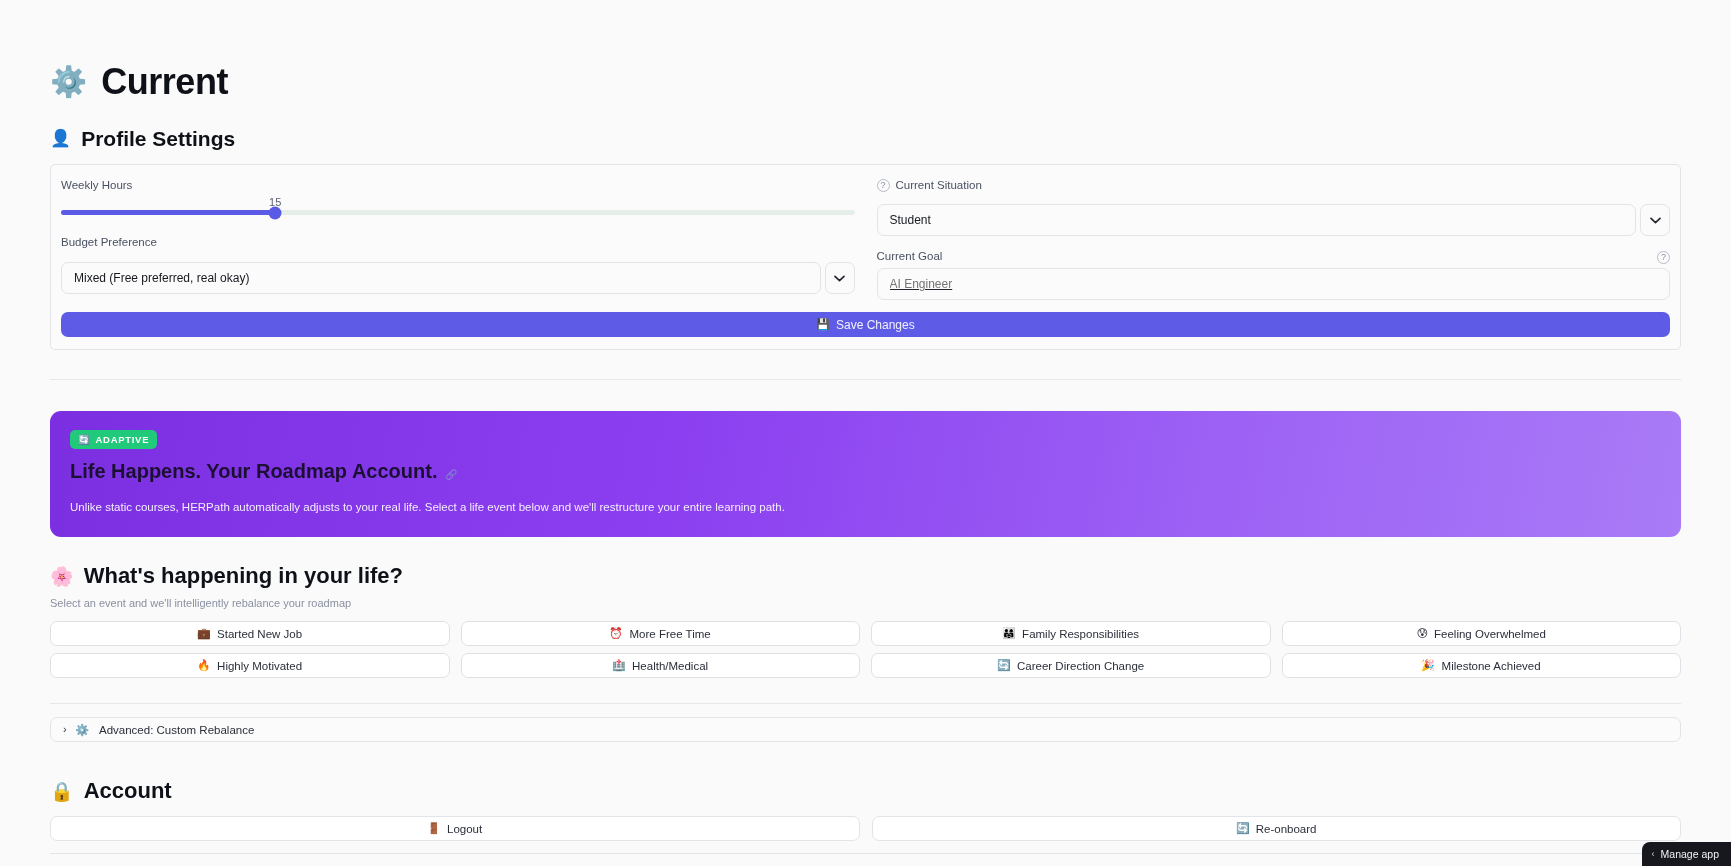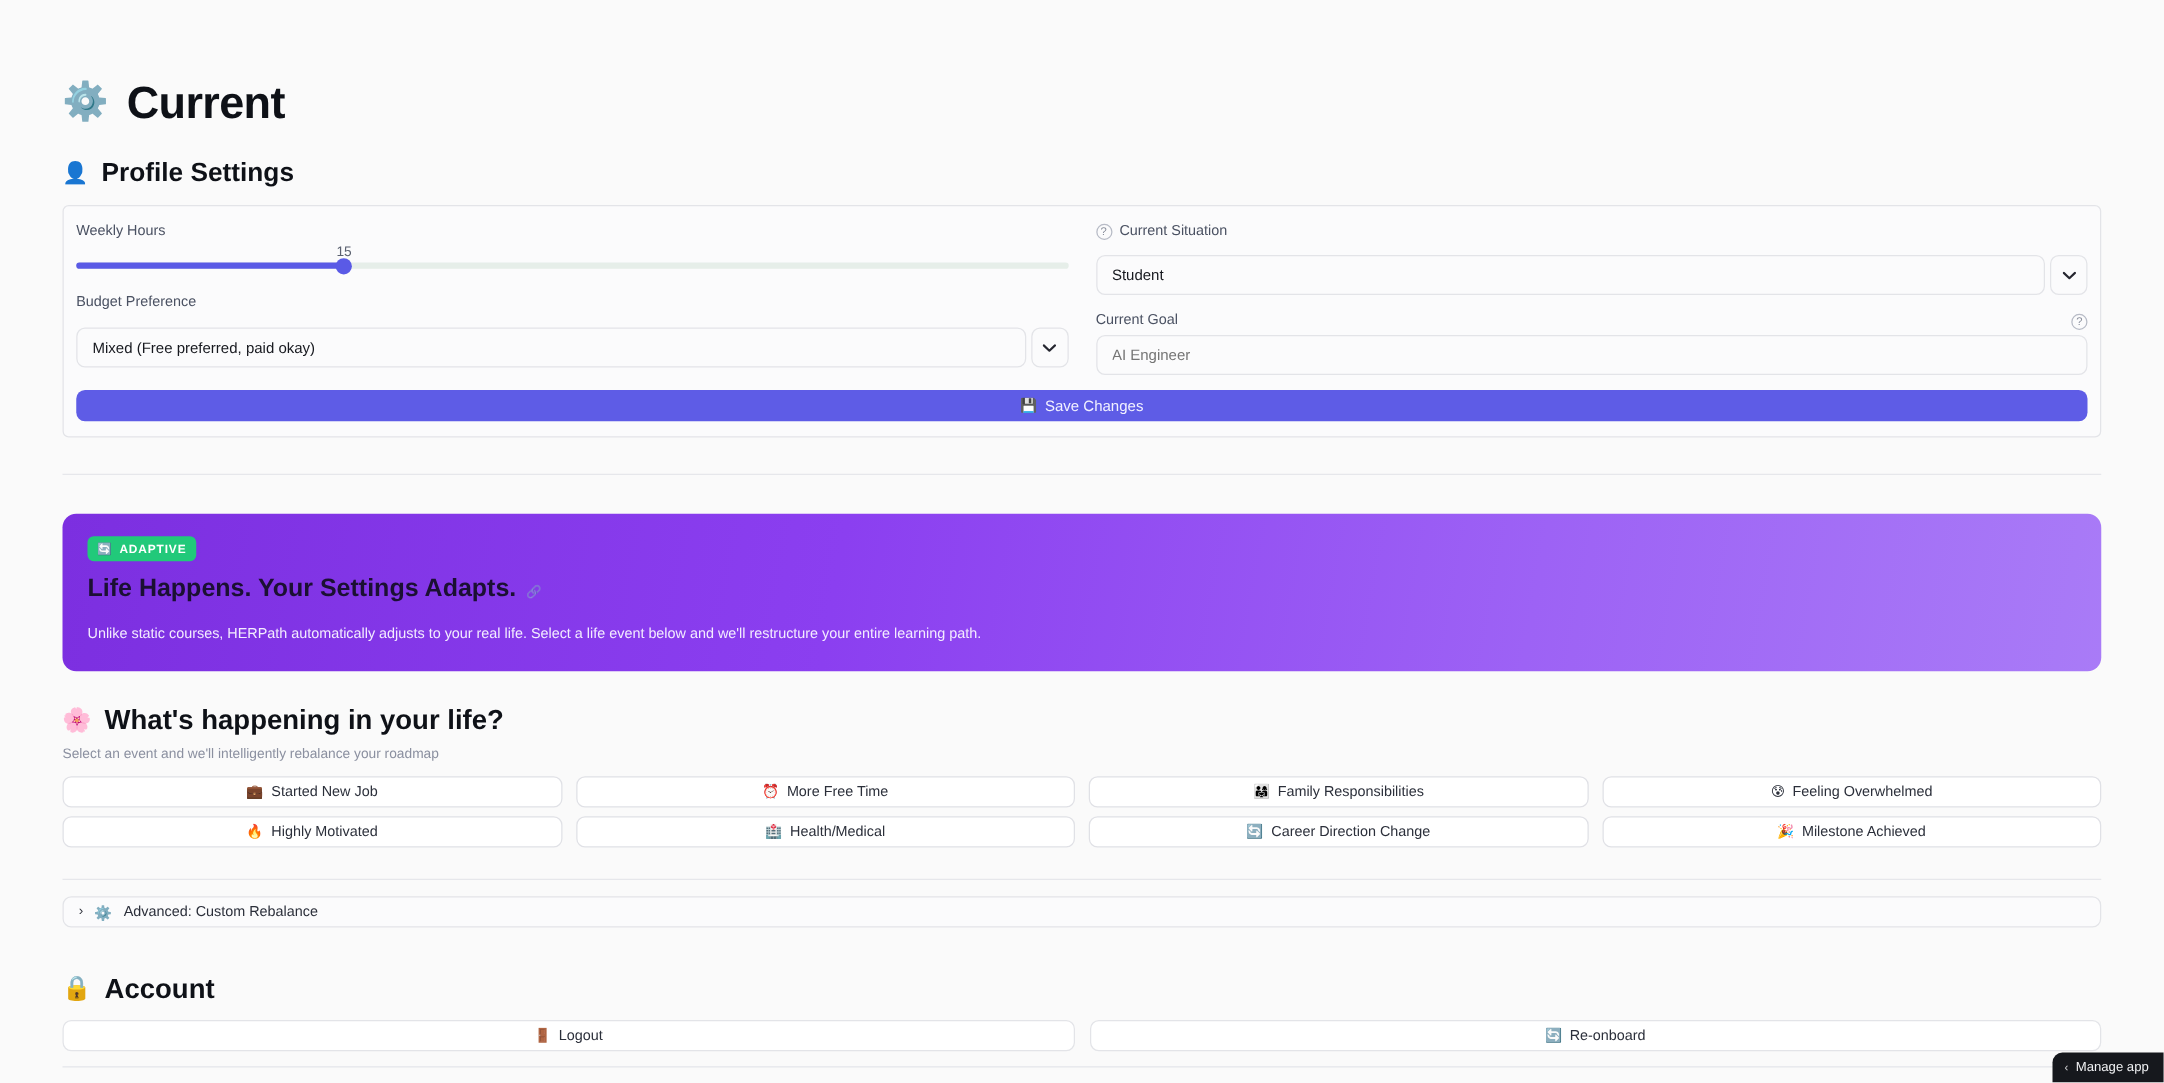--- a/index.html
+++ b/index.html
@@ -114,21 +114,21 @@
   .text-input {
     height: 32px;
     border: 1px solid #e3e4e8;
     border-radius: 7px;
     background: #fbfbfc;
     display: flex; align-items: center;
     padding: 0 12px;
     font-size: 12px; color: #a9adb8;
     width: 100%;
   }
-  .goal-field { margin-top: 2px; }
+  .goal-field { margin-top: 2px; text-decoration: underline; }
 
   .save-btn {
     margin-top: 12px;
     height: 25px;
     width: 100%;
     background: #5e5ce6;
     border-radius: 7px;
     display: flex; align-items: center; justify-content: center;
     gap: 6px;
     color: #f2f1ff;
@@ -286,21 +286,21 @@
             <div class="slider-track">
               <div class="slider-fill" id="slider-fill" style="width: 27%;"></div>
               <div class="slider-thumb" id="slider-thumb" style="left: 27%;"></div>
             </div>
           </div>
 
           <div class="field-label">
             <span class="lbl-txt">Budget Preference</span>
           </div>
           <div class="select-row">
-            <div class="select-box">Mixed (Free preferred, paid okay)</div>
+            <div class="select-box">Mixed (Free preferred, real okay)</div>
             <div class="select-arrow">
               <svg width="11" height="7" viewBox="0 0 11 7">
                   <path d="M1 1.3 L5.5 5.6 L10 1.3" fill="none" stroke="currentColor" stroke-width="1.7" stroke-linecap="round" stroke-linejoin="round"></path>
                 </svg>
             </div>
           </div>
         </div>
 
         <div>
           <div class="field-label">
@@ -335,21 +335,21 @@
     </div>
 
     <div class="divider"></div>
 
     <div class="banner">
       <div class="badge">
         <span>🔄</span>
         <span>ADAPTIVE</span>
       </div>
       <div class="banner-title">
-        <span>Life Happens. Your Settings Adapts.</span>
+        <span>Life Happens. Your Roadmap Account.</span>
         <span class="anchor-icon">🔗</span>
       </div>
       <div class="banner-sub">Unlike static courses, HERPath automatically adjusts to your real life. Select a life event below and we'll restructure your entire learning path.</div>
     </div>
 
     <div class="h3-row">
       <span class="h3-icon">🌸</span>
       <span class="h3-text">What's happening in your life?</span>
     </div>
     <div class="section-sub">Select an event and we'll intelligently rebalance your roadmap</div>

